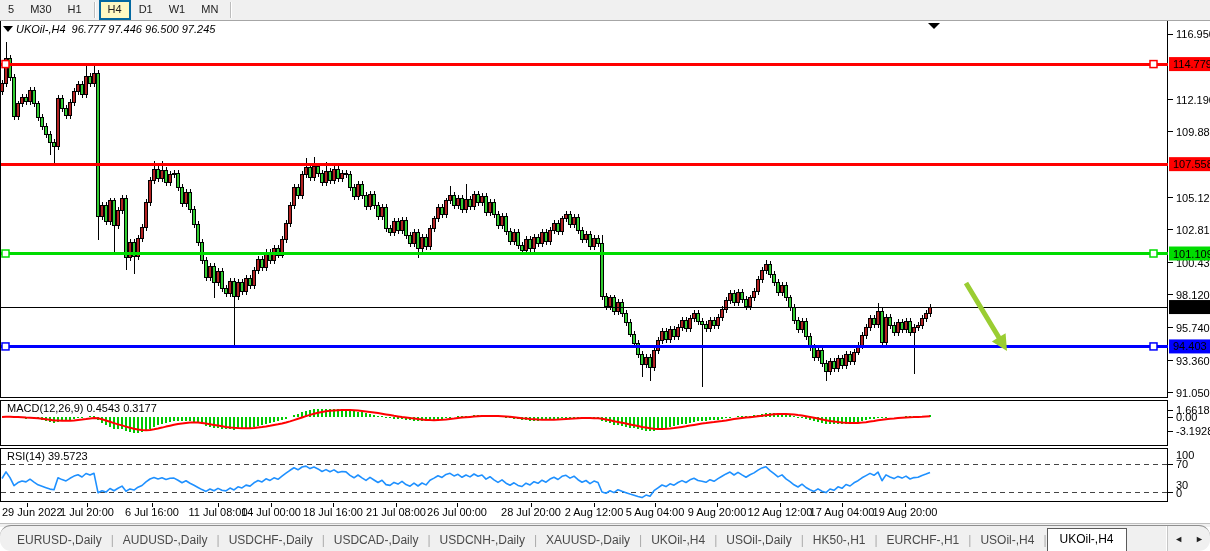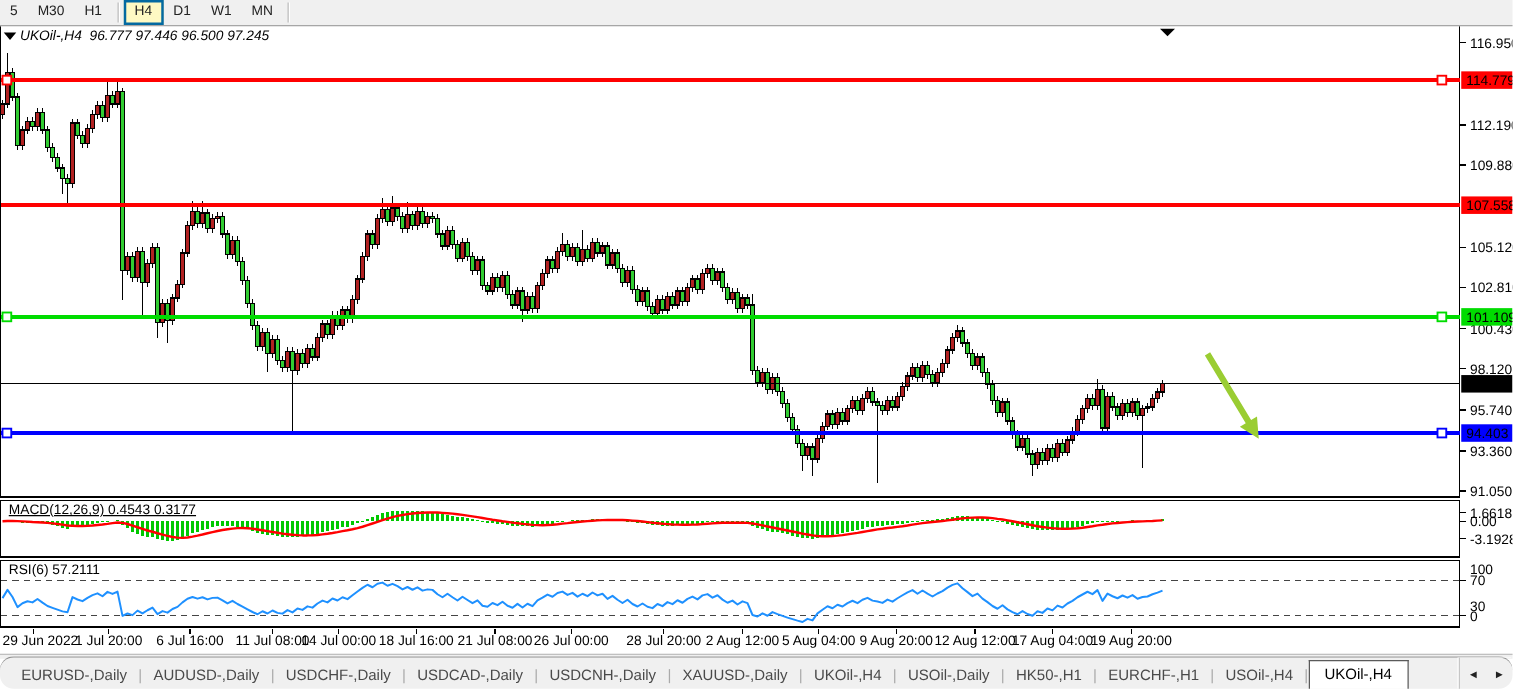--- a/index.html
+++ b/index.html
@@ -7,21 +7,21 @@
        font-family:"Liberation Sans",sans-serif;}
   
   .toolbar{position:absolute;top:0;left:0;width:1210px;height:20px;background:#f0f0f0;
            border-bottom:1px solid #a6a6a6;display:flex;align-items:center;z-index:5;}
   .tf-btn{font-size:11px;color:#222;padding:1px 8px;height:16px;line-height:15px;cursor:default;}
   .tf-btn.active{background:#fef9c3;border:2px solid #0369a1;padding:0 7px;}
   .tf-sep{width:1px;height:16px;background:#bdbdbd;margin:0 4px;box-shadow:1px 0 0 #fff;}
   
   .caption{position:absolute;font-size:11px;color:#000;z-index:4;white-space:pre;}
   #chart-title{top:23px;left:16px;font-style:italic;}
-  #macd-caption{top:402px;left:7px;text-decoration:underline;}
+  #macd-caption{top:402px;left:7px;}
   #rsi-caption{top:450px;left:7px;}
   .tri{position:absolute;width:0;height:0;border-left:5px solid transparent;
        border-right:5px solid transparent;border-top:6px solid #000;z-index:4;}
   #title-tri{top:26px;left:3px;}
   
   #chart-svg{position:absolute;top:0;left:0;z-index:1;}
   #chart-svg text{font-family:"Liberation Sans",sans-serif;font-size:11px;fill:#000;}
   
   .splitter{position:absolute;left:0;width:1210px;top:523px;height:3px;background:#f0f0f0;
             border-top:1px solid #c0c0c0;z-index:5;}
@@ -46,21 +46,21 @@
     <div class="tf-btn active">H4</div>
     <div class="tf-btn">D1</div>
     <div class="tf-btn">W1</div>
     <div class="tf-btn">MN</div>
     <div class="tf-sep"></div>
   </div>
 
 <div class="tri" id="title-tri"></div>
 <div class="caption" id="chart-title">UKOil-,H4  96.777 97.446 96.500 97.245</div>
 <div class="caption" id="macd-caption">MACD(12,26,9) 0.4543 0.3177</div>
-<div class="caption" id="rsi-caption">RSI(6) 57.2111</div>
+<div class="caption" id="rsi-caption">RSI(14) 39.5723</div>
 
 <svg id="chart-svg" width="1210" height="551">
     <rect x="0.5" y="20.5" width="1167" height="377" fill="#fff" stroke="#000000" shape-rendering="crispEdges"></rect>
     <rect x="0.5" y="400.5" width="1167" height="45" fill="#fff" stroke="#000000" shape-rendering="crispEdges"></rect>
     <rect x="0.5" y="448.5" width="1167" height="53" fill="#fff" stroke="#000000" shape-rendering="crispEdges"></rect>
     <g shape-rendering="crispEdges">
       <line x1="2" y1="79.72809999999996" x2="2" y2="94.97080000000008" stroke="#000000" stroke-width="1"></line>
       <rect x="0.5" y="83.19234999999995" width="3" height="8.314200000000127" fill="#B22222" stroke="#000000" stroke-width="1"></rect>
       <line x1="6" y1="42.31420000000012" x2="6" y2="86.65659999999995" stroke="#000000" stroke-width="1"></line>
       <rect x="4.5" y="58.24975" width="3" height="24.94259999999995" fill="#B22222" stroke="#000000" stroke-width="1"></rect>

